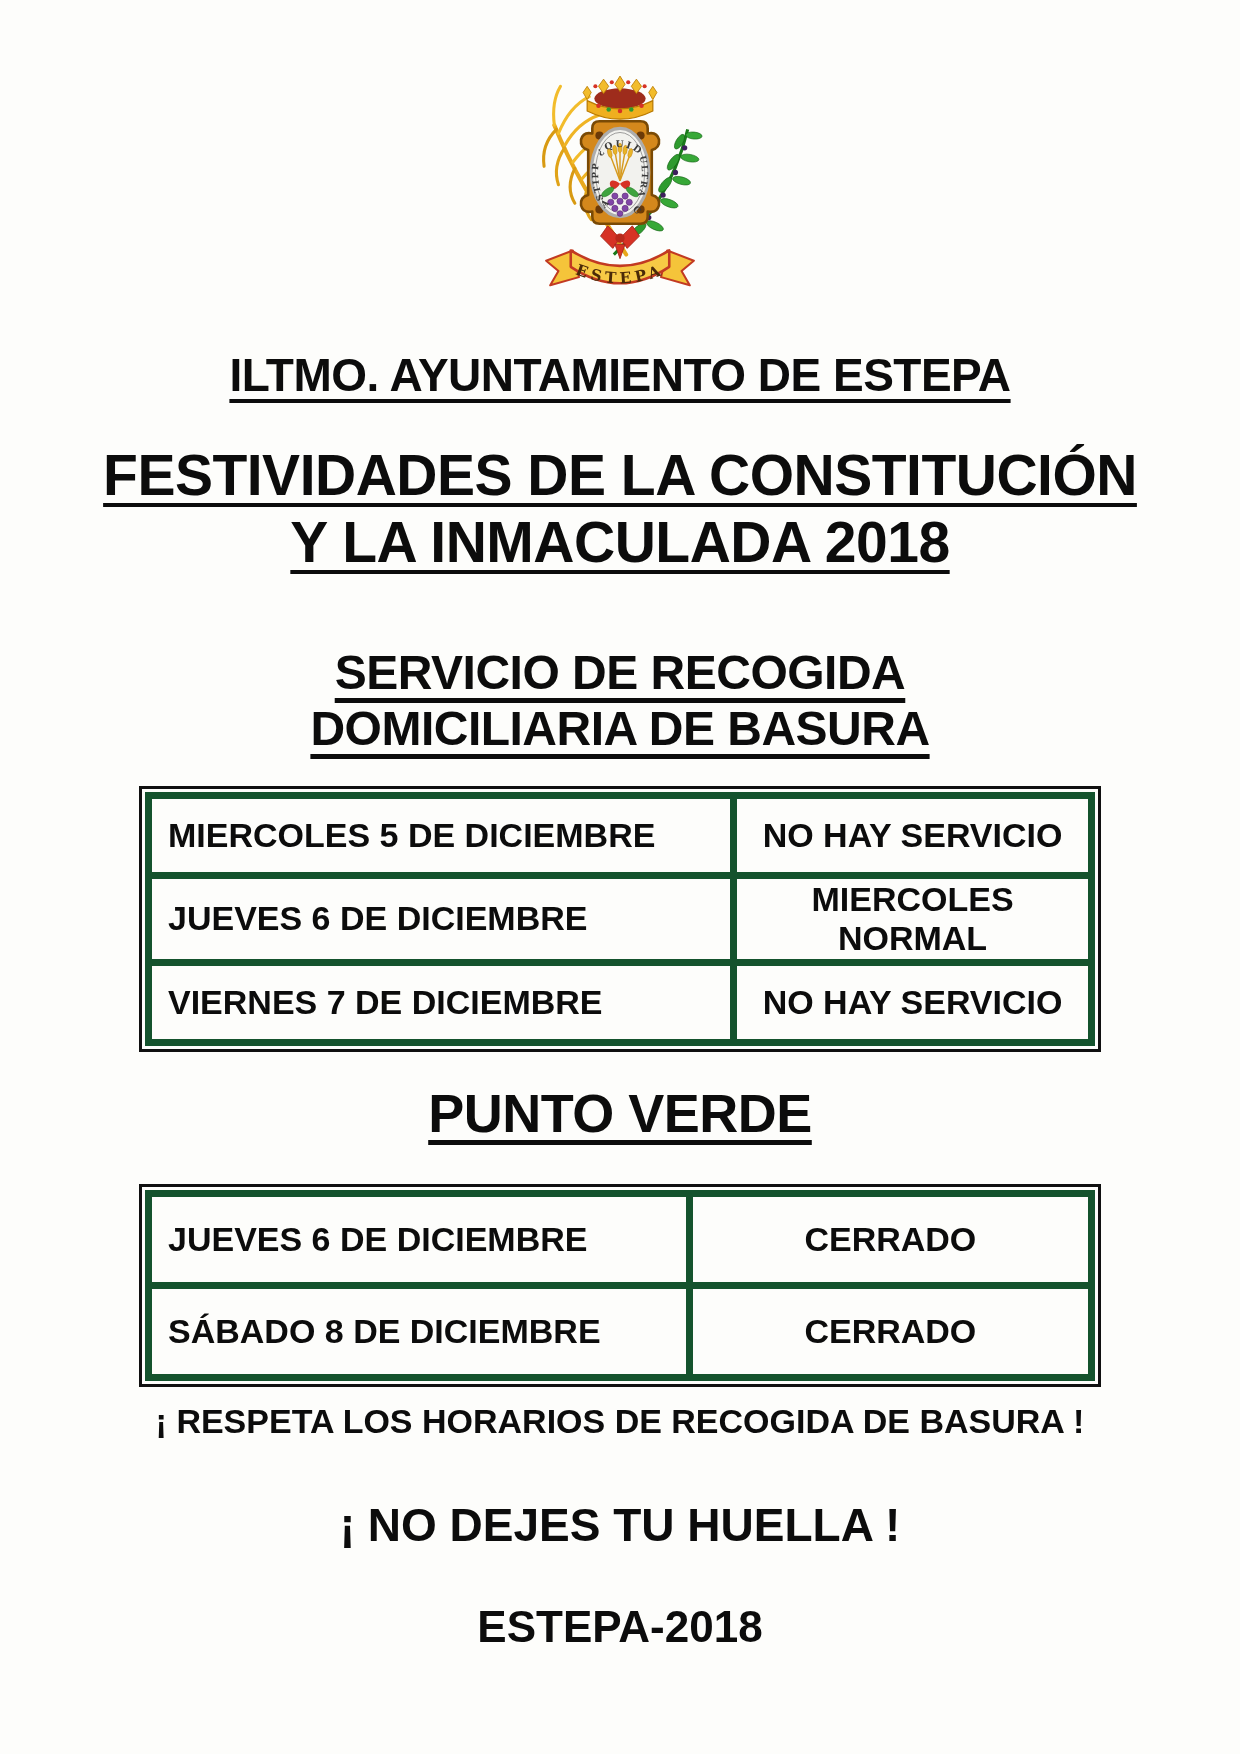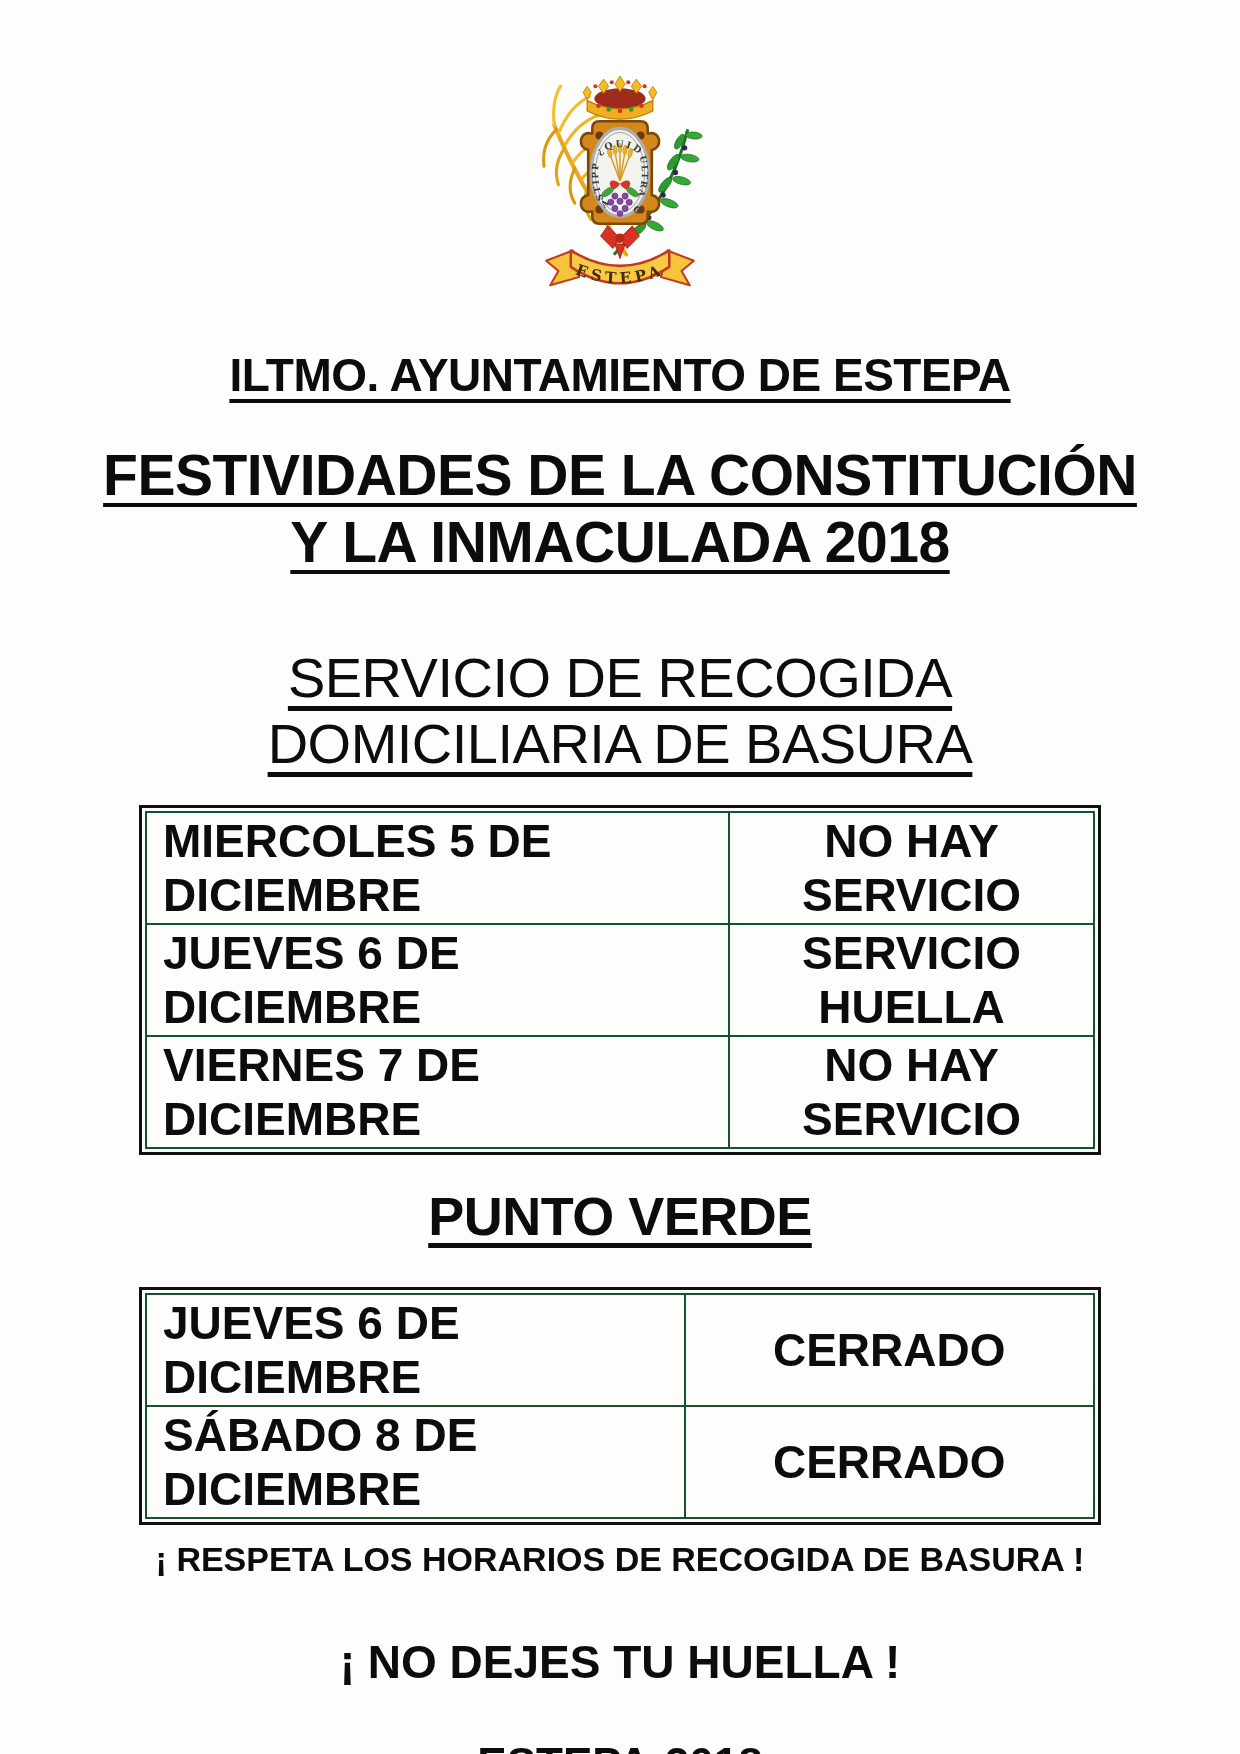--- a/index.html
+++ b/index.html
@@ -16,37 +16,37 @@
     font-size:46px; font-weight:bold; letter-spacing:-0.5px;
     margin:36px auto 16px; width:-moz-fit-content; width:fit-content;
     text-decoration:underline; text-decoration-thickness:4px; text-underline-offset:8px;
   }
   .subtitle {
     font-size:57px; font-weight:bold; letter-spacing:-0.5px;
     margin:40px auto 0; width:1080px; line-height:1.18;
     text-decoration:underline; text-decoration-thickness:4px; text-underline-offset:8px;
   }
   .section-big {
-    font-size:56px; font-weight:normal; letter-spacing:-0.5px;
+    font-size:48px; font-weight:bold; letter-spacing:-0.5px;
     margin:68px auto 16px; width:860px; line-height:1.18;
     text-decoration:underline; text-decoration-thickness:5px; text-underline-offset:9px;
   }
   .punto-verde {
     font-size:54px; font-weight:bold; letter-spacing:-0.5px;
     margin:30px auto 0; width:-moz-fit-content; width:fit-content;
     text-decoration:underline; text-decoration-thickness:5px; text-underline-offset:8px;text-align:center;
   }
   .tbl-outer {
     width:962px; margin:28px auto 0; box-sizing:border-box;
     border:3px solid #101010; padding:3px; background:#fdfdfb;
   }
   .tbl-outer.pv { margin-top:40px; }
   table.sched { width:100%; border-collapse:collapse; table-layout:fixed; }
   table.sched td {
-    border:2px solid #14532d; font-size:46px; font-weight:bold;
+    border:7px solid #14532d; font-size:34px; font-weight:bold;
     vertical-align:middle; text-align:center;
   }
   table.sched td.day { text-align:left; padding-left:16px; }
   .basura td { height:71px; }
   .basura td.day { width:59.5%; }
   .pvt td { height:83px; }
   .pvt td.day { width:54.8%; }
 
   .msg-respeta { font-size:34px; font-weight:bold; width:1120px; margin:14px auto 0; line-height:1.2; }
   .msg-huella  { font-size:46px; font-weight:bold; margin:56px auto 0; }
@@ -197,21 +197,21 @@
 
   <div class="tbl-outer">
     <table class="sched basura">
       <tbody>
         <tr>
           <td class="day">MIERCOLES 5 DE DICIEMBRE</td>
           <td class="status">NO HAY SERVICIO</td>
         </tr>
         <tr>
           <td class="day">JUEVES 6 DE DICIEMBRE</td>
-          <td class="status">SERVICIO HUELLA</td>
+          <td class="status">MIERCOLES NORMAL</td>
         </tr>
         <tr>
           <td class="day">VIERNES 7 DE DICIEMBRE</td>
           <td class="status">NO HAY SERVICIO</td>
         </tr>
       </tbody>
     </table>
   </div>
 
   <h2 class="punto-verde">PUNTO VERDE</h2>

